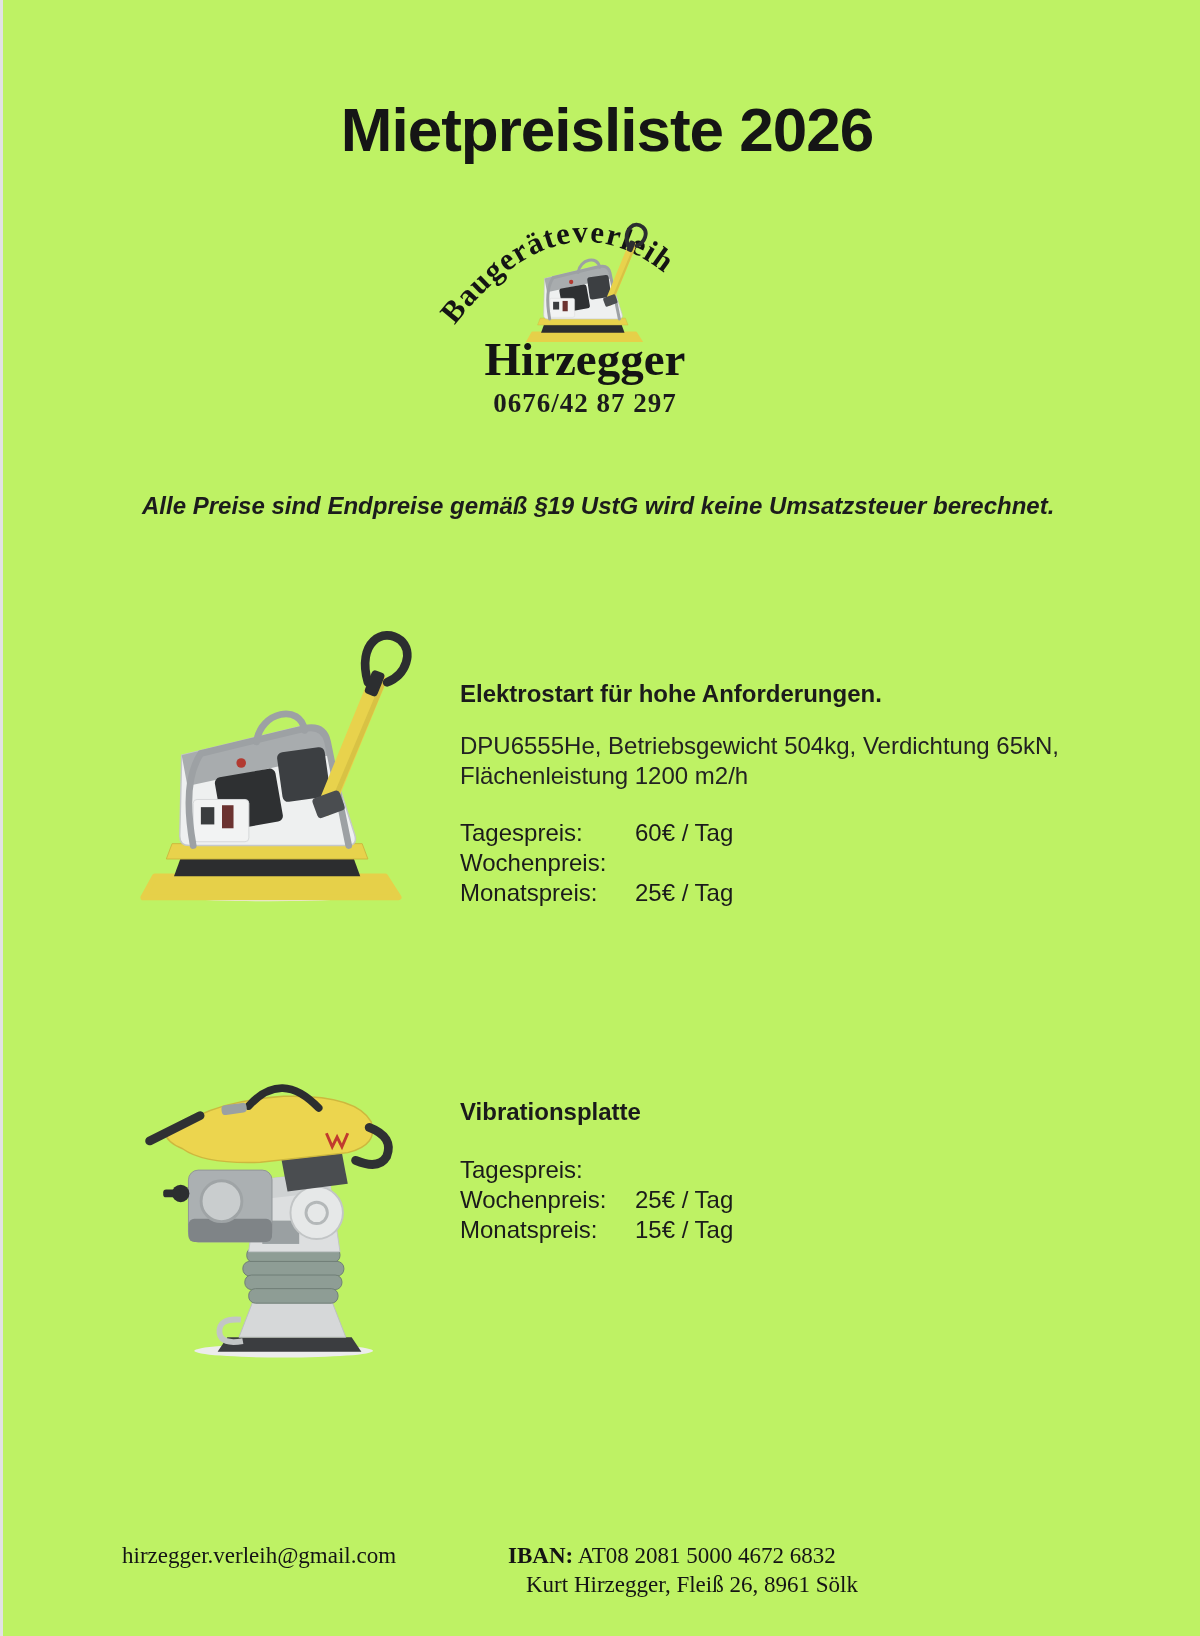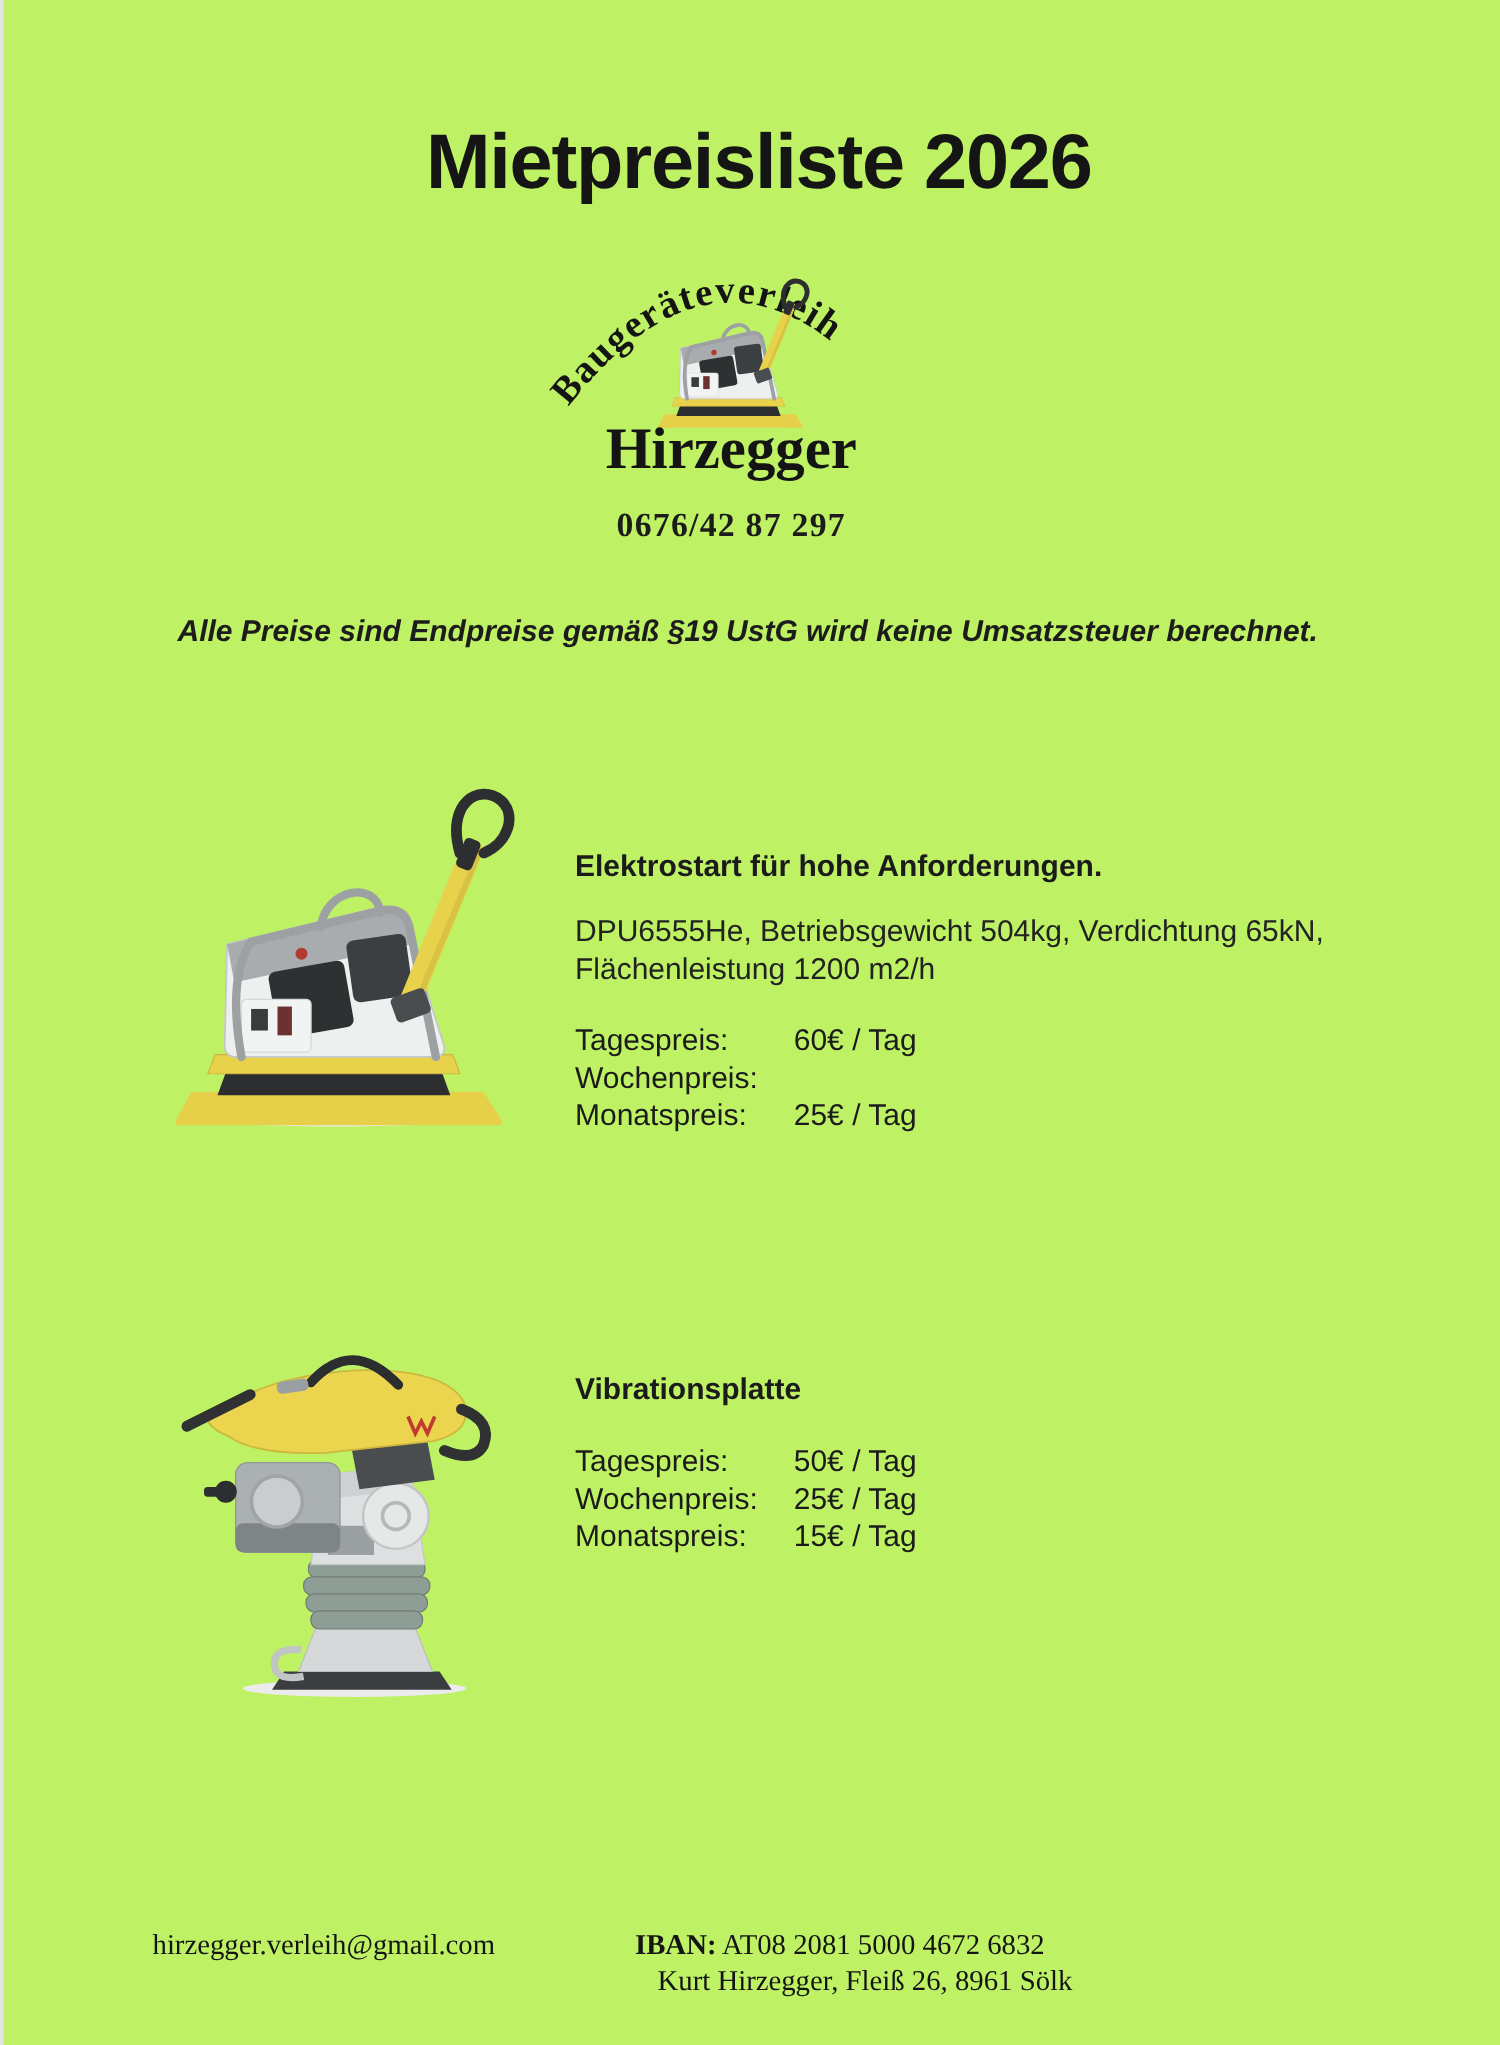--- a/index.html
+++ b/index.html
@@ -28,21 +28,21 @@
     display:flex;flex-direction:column;align-items:center;
     transform:translateX(-30px);
   }
   .logo-art{width:292px;height:150px;display:block;}
   .logo-name{
     font-family:"Liberation Serif",serif;font-weight:bold;
     font-size:47px;color:#141414;margin-top:-6px;line-height:1;
   }
   .logo-phone{
     font-family:"Liberation Serif",serif;font-weight:bold;
-    font-size:27px;color:#1c1c1c;margin-top:22px;letter-spacing:1px;
+    font-size:27px;color:#1c1c1c;margin-top:5px;letter-spacing:1px;
   }
 
   
   .notice{
     position:absolute;top:492px;left:142px;
     font-size:24px;font-weight:bold;color:#1c1c1c;font-style:italic;
   }
 
   
   .prod-img{position:absolute;}
@@ -173,21 +173,20 @@
     <path d="M240,72 Q266,82 258,102 Q250,116 226,106" fill="none" stroke="#2f3133" stroke-width="9" stroke-linecap="round"></path>
   </svg>
 
   <div id="p2-text" class="prod-text">
     <div class="prod-title">
       <div>Vibrationsplatte</div>
     </div>
     <div class="price-table">
       <div class="price-row">
         <span class="price-label">Tagespreis:</span>
-        <span class="price-value">50€ / Tag</span>
       </div>
       <div class="price-row">
         <span class="price-label">Wochenpreis:</span>
         <span class="price-value">25€ / Tag</span>
       </div>
       <div class="price-row">
         <span class="price-label">Monatspreis:</span>
         <span class="price-value">15€ / Tag</span>
       </div>
     </div>

